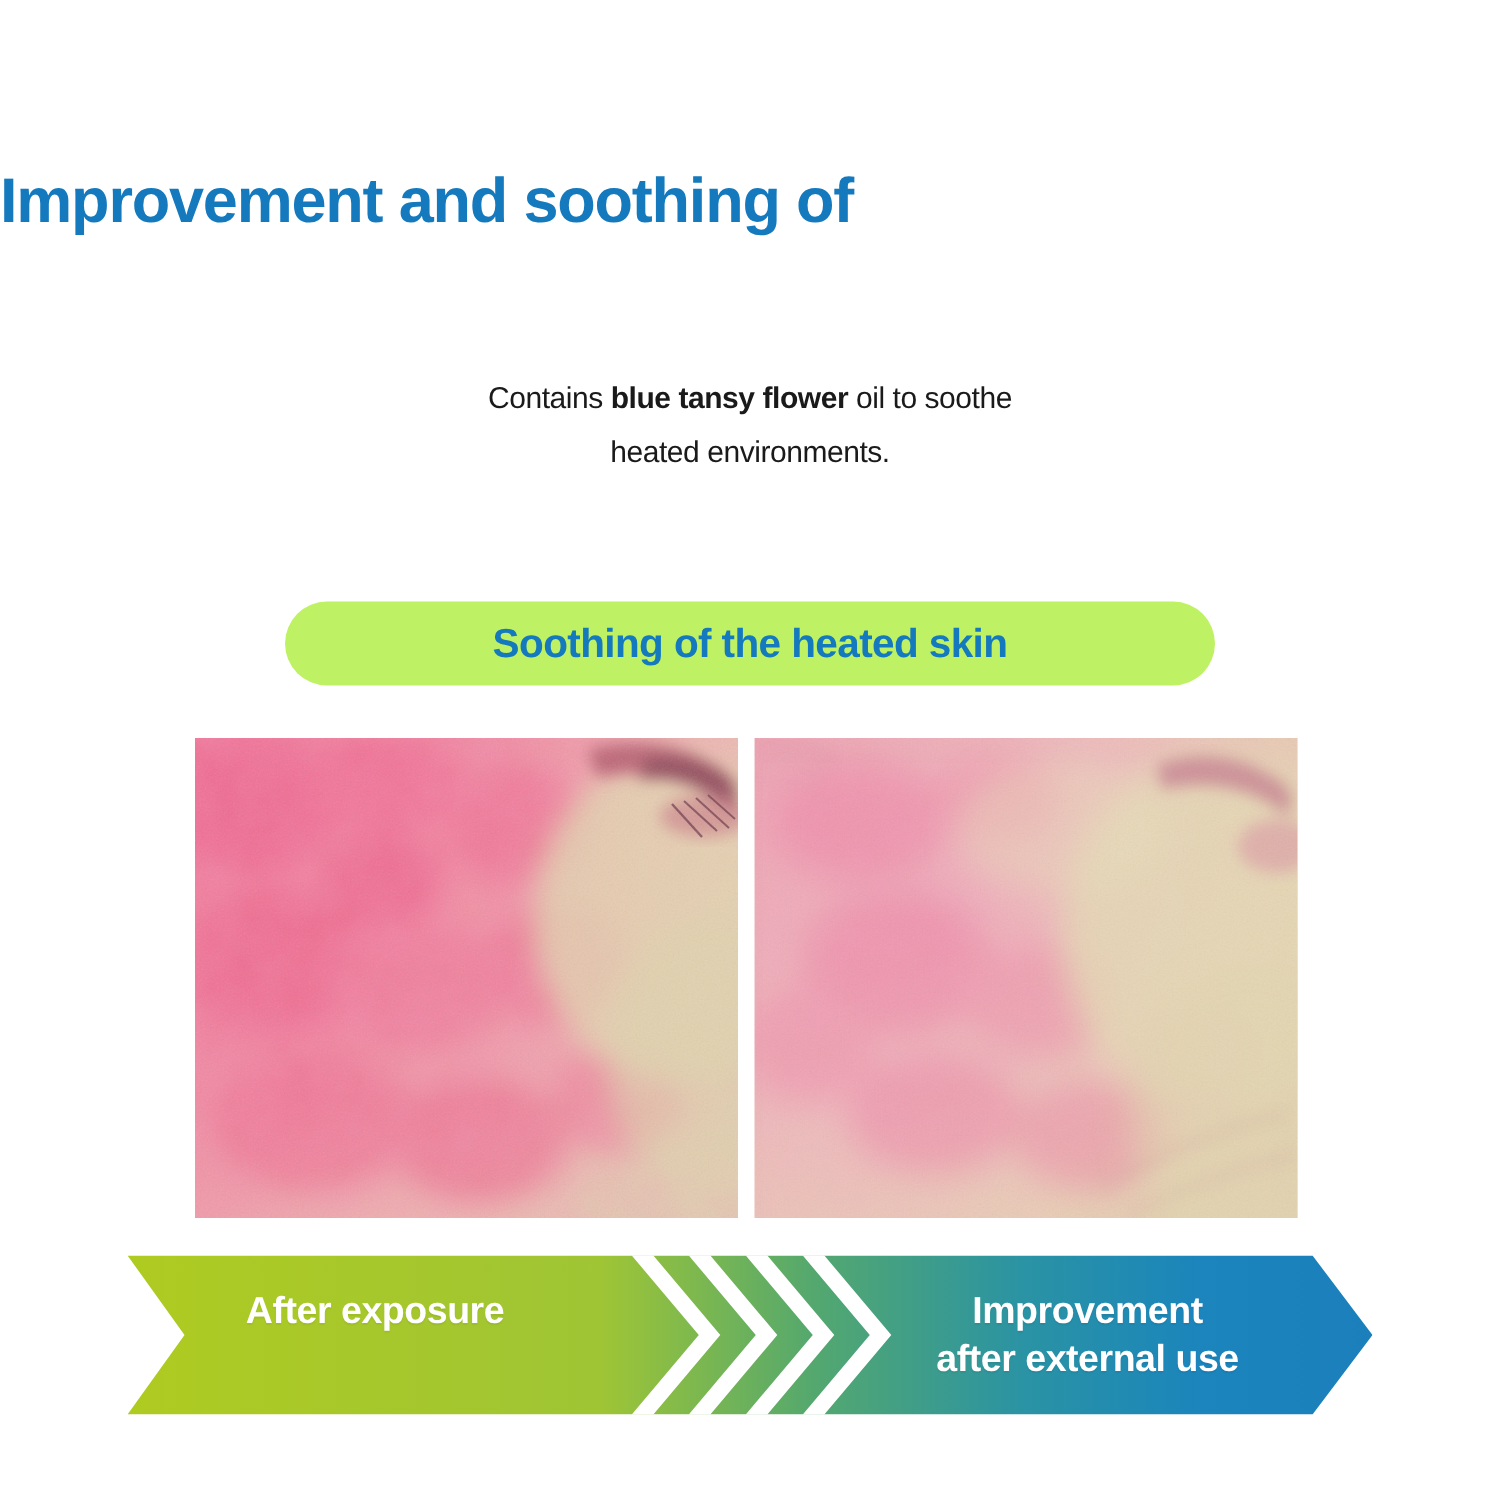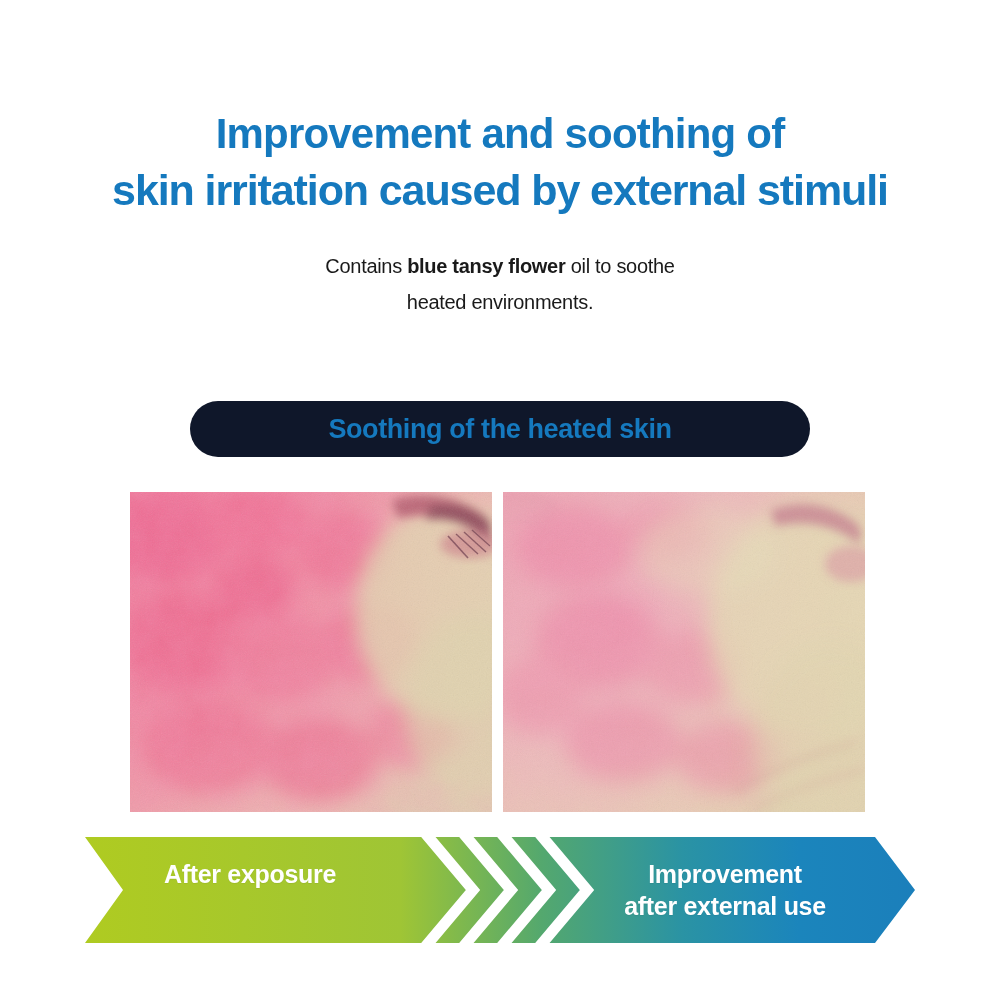--- a/index.html
+++ b/index.html
@@ -19,21 +19,21 @@
     background: #ffffff;
     overflow: hidden;
   }
 
   
   .headline {
     position: absolute;
     left: 0;
     top: 78px;
     width: 1000px;
-    text-align: center;
+    text-align: left;
     color: #1579BE;
     font-weight: 700;
     font-size: 42px;
     line-height: 56px;
     letter-spacing: -0.8px;
     white-space: nowrap;
   }
   .headline .hl-line {
     display: block;
   }
@@ -57,21 +57,21 @@
   .subtitle .sub-line { display: block; white-space: nowrap; }
   .subtitle b { font-weight: 700; }
 
   
   .pill {
     position: absolute;
     left: 190px;
     top: 401px;
     width: 620px;
     height: 56px;
-    background: #0f172a;
+    background: #bef264;
     border-radius: 28px;
     display: flex;
     align-items: center;
     justify-content: center;
   }
   .pill-label {
     color: #1579BE;
     font-weight: 700;
     font-size: 27px;
     letter-spacing: -0.4px;
@@ -121,21 +121,20 @@
   .label-left  { left: 105px; top: 858px; width: 290px; text-align: center; }
   .label-right { left: 565px; top: 858px; width: 320px; }
 </style>
 </head>
 <body>
 
 <div class="page">
 
   <h1 class="headline">
     <span class="hl-line hl-line-1">Improvement and soothing of</span>
-    <span class="hl-line hl-line-2">skin irritation caused by external stimuli</span>
   </h1>
 
   <p class="subtitle">
     <span class="sub-line"><span>Contains </span><b>blue tansy flower</b><span> oil to soothe</span></span>
     <span class="sub-line">heated environments.</span>
   </p>
 
   <div class="pill">
     <span class="pill-label">Soothing of the heated skin</span>
   </div>

